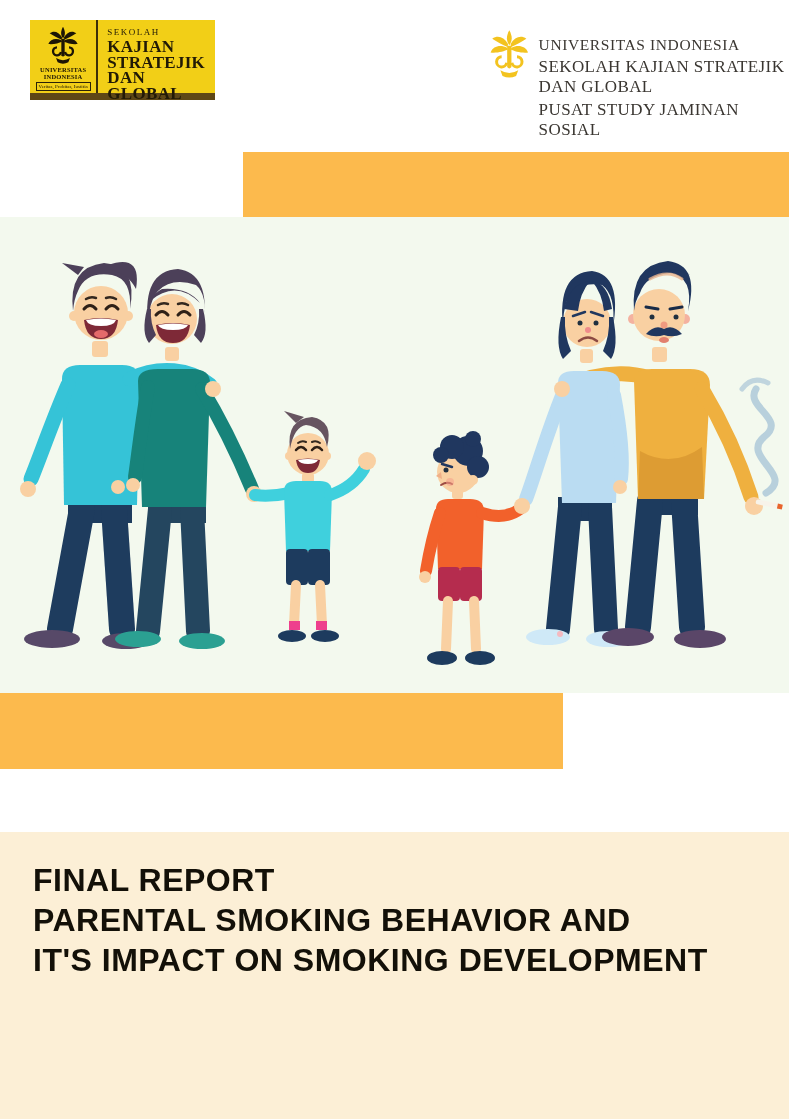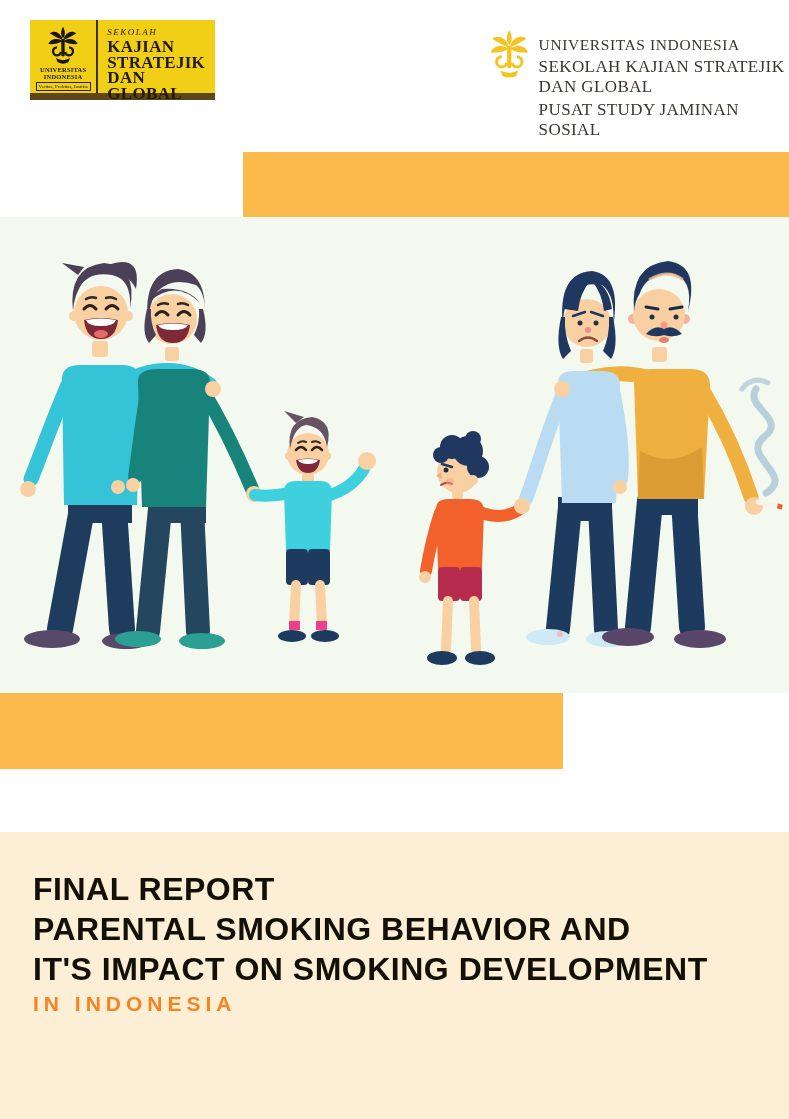--- a/index.html
+++ b/index.html
@@ -9,39 +9,39 @@
 
   
   .school-logo { position:absolute; left:30px; top:20px; width:185px; }
   .school-logo .box { display:flex; width:185px; height:73px; background:#F2CF17; }
   .school-logo .bar { width:185px; height:7px; background:#5E4716; }
   .slogo-left { width:74px; display:flex; flex-direction:column; align-items:center; padding-top:6px; border-right:2px solid #3d3008; }
   .slogo-left svg { width:40px; height:40px; color:#1c1505; }
   .slogo-univ { font-family:"Liberation Serif", serif; font-size:6.5px; line-height:7px; letter-spacing:.2px; color:#1c1505; text-align:center; width:52px; font-weight:700; }
   .slogo-motto { margin-top:2px; border:1px solid #2a2208; font-family:"Liberation Serif", serif; font-size:5px; line-height:7px; color:#1c1505; padding:0 2px; white-space:nowrap; }
   .slogo-right { padding:7px 0 0 9px; font-family:"Liberation Serif", serif; color:#211a06; }
-  .slogo-prefix { font-size:9px; letter-spacing:1.5px; margin-bottom:2px;font-style:italic; }
+  .slogo-prefix { font-size:9px; letter-spacing:1.5px; margin-bottom:2px; }
   .slogo-name { font-size:17px; line-height:15.5px; font-weight:600; letter-spacing:.3px; }
 
   
   .univ-block { position:absolute; left:488px; top:22px; display:flex; }
   .univ-block svg { width:62px; height:66px; color:#F3C31F; }
   .univ-text { padding:14px 0 0 8px; font-family:"Liberation Serif", serif; color:#3a3631; }
   .univ-line1 { font-size:15.5px; letter-spacing:.6px; font-weight:500; }
   .univ-line2, .univ-line3 { font-size:17px; letter-spacing:.4px; margin-top:3px; }
 
   
   .top-bar { position:absolute; left:243px; top:152px; width:546px; height:65px; background:#FCBA4D; }
   .illustration-panel { position:absolute; left:0; top:217px; width:789px; height:476px; background:#F3F9EE; }
   .illustration-panel svg { position:absolute; inset:0; }
   .bottom-bar { position:absolute; left:0; top:693px; width:563px; height:76px; background:#FCBA4D; }
   .cream-panel { position:absolute; left:0; top:832px; width:789px; height:287px; background:#FCEFD6; }
 
   
-  .title-block { position:absolute; left:33px; top:37px; color:#131008; font-weight:700; font-size:32px; line-height:40px; letter-spacing:.5px; }
+  .title-block { position:absolute; left:33px; top:28px; color:#131008; font-weight:700; font-size:32px; line-height:40px; letter-spacing:.5px; }
   .subtitle-block { position:absolute; left:33px; top:158px; color:#F6831F; font-weight:700; font-size:21px; line-height:27.5px; letter-spacing:5px; }
 </style>
 </head>
 <body>
 
 <svg width="0" height="0" style="position:absolute">
   <defs>
     <symbol id="makara" viewBox="0 0 100 120">
       <path fill="currentColor" d="M50 2 C43 15 42 26 50 37 C58 26 57 15 50 2 Z"></path>
       <path fill="currentColor" d="M47 34 C37 17 22 13 10 22 C21 29 34 37 46 41 Z"></path>
@@ -259,17 +259,16 @@
 
   <div class="bottom-bar"></div>
 
   <div class="cream-panel">
     <div class="title-block">
       <div>FINAL REPORT</div>
       <div>PARENTAL SMOKING BEHAVIOR AND</div>
       <div>IT'S IMPACT ON SMOKING DEVELOPMENT</div>
     </div>
     <div class="subtitle-block">
-      <div>IN INDONESIA</div>
     </div>
   </div>
 
 </div>
 
 </body></html>

